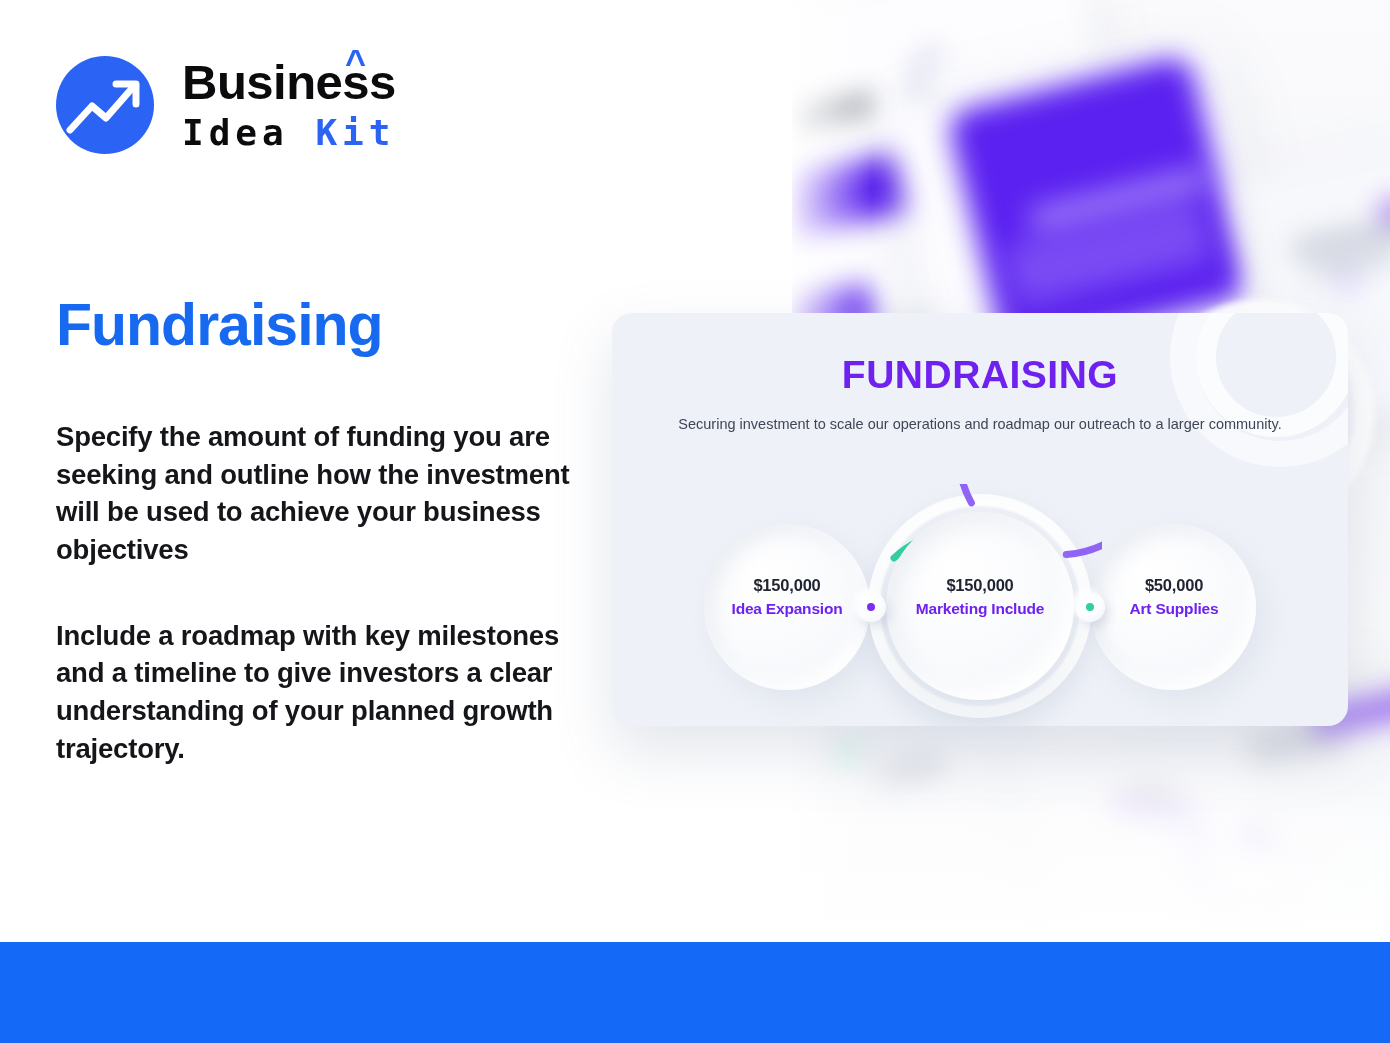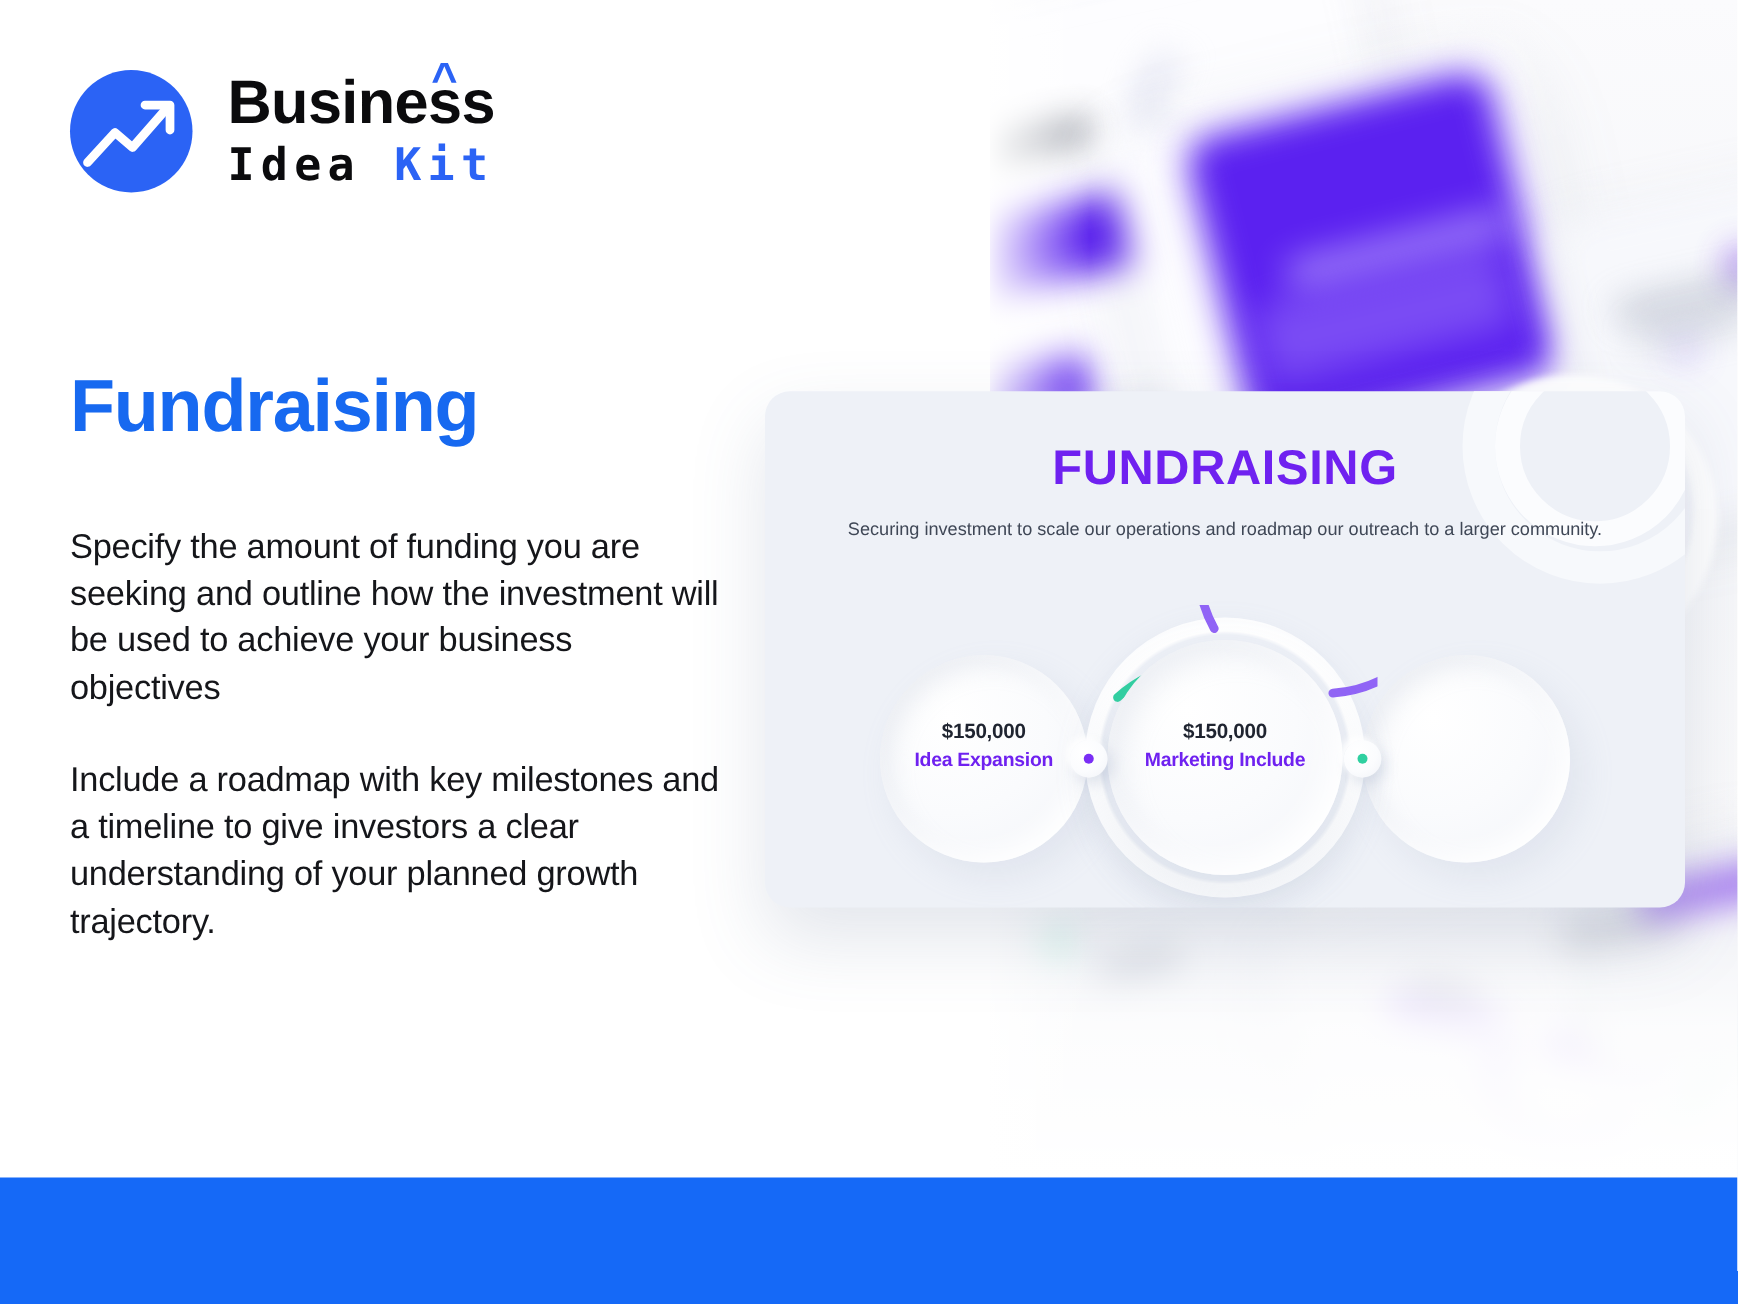--- a/index.html
+++ b/index.html
@@ -144,24 +144,24 @@
   }
   .logo-kit { color: #2b63f5; }
 
   .headline {
     position: absolute; left: 56px; top: 296px;
     font-size: 59px; font-weight: 700; color: #1769f0; letter-spacing: -1px;
     line-height: 1;
   }
   .body-copy { position: absolute; left: 56px; top: 418px; width: 520px; }
   .body-copy p {
-    font-size: 27.5px; font-weight: 400; color: #15161a;
+    font-size: 27.5px; font-weight: 700; color: #15161a;
     line-height: 1.37; letter-spacing: -0.2px;
   }
-  .body-copy p + p { margin-top: 36px; }
+  .body-copy p + p { margin-top: 48px; }
 
   
   .card {
     position: absolute; left: 612px; top: 313px; width: 736px; height: 413px;
     background: #eef1f7; border-radius: 20px;
     box-shadow: 0 26px 60px rgba(90,105,140,.17);
     overflow: hidden;
   }
   .card-deco1 {
     position: absolute; right: -42px; top: -66px; width: 220px; height: 220px;
@@ -329,20 +329,24 @@
       <div class="bubble bubble-center"></div>
 
       <div class="label label-left">
         <div class="amount">$150,000</div>
         <div class="cat">Idea Expansion</div>
       </div>
       <div class="label label-center">
         <div class="amount">$150,000</div>
         <div class="cat">Marketing Include</div>
       </div>
+      <div class="label label-right">
+        <div class="amount">$50,000</div>
+        <div class="cat">Art Supplies</div>
+      </div>
 
       <div class="node node-left">
           <i class="dot-purple"></i>
         </div>
       <div class="node node-right">
           <i class="dot-green"></i>
         </div>
     </div>
   </div>
 

